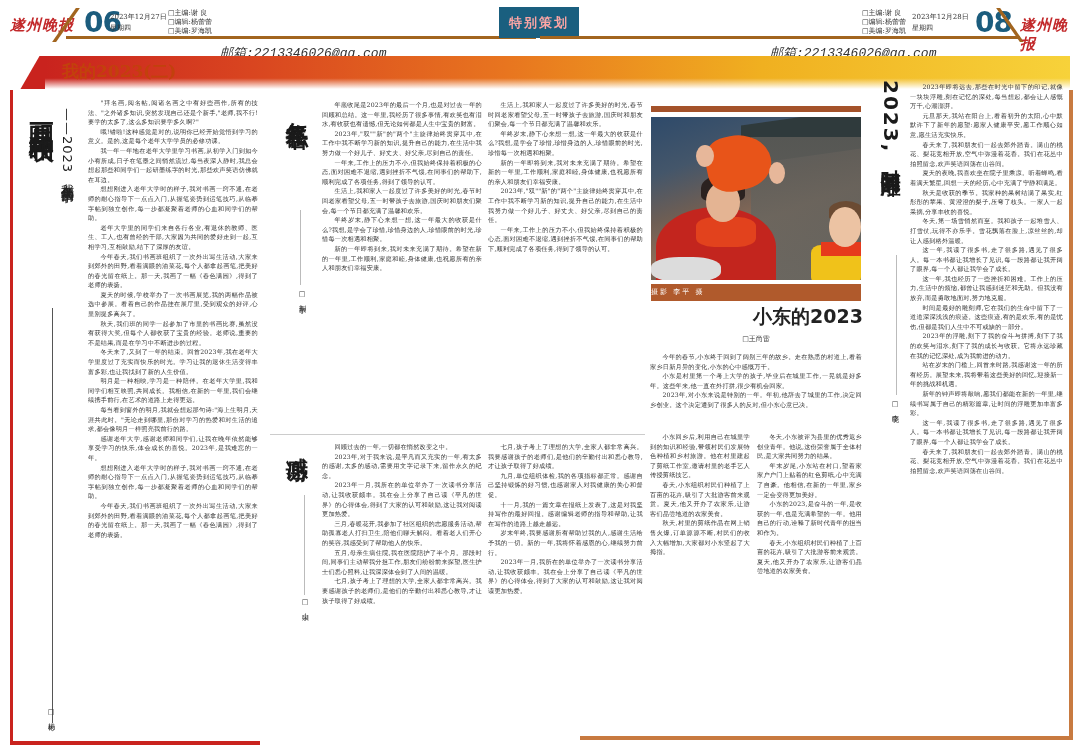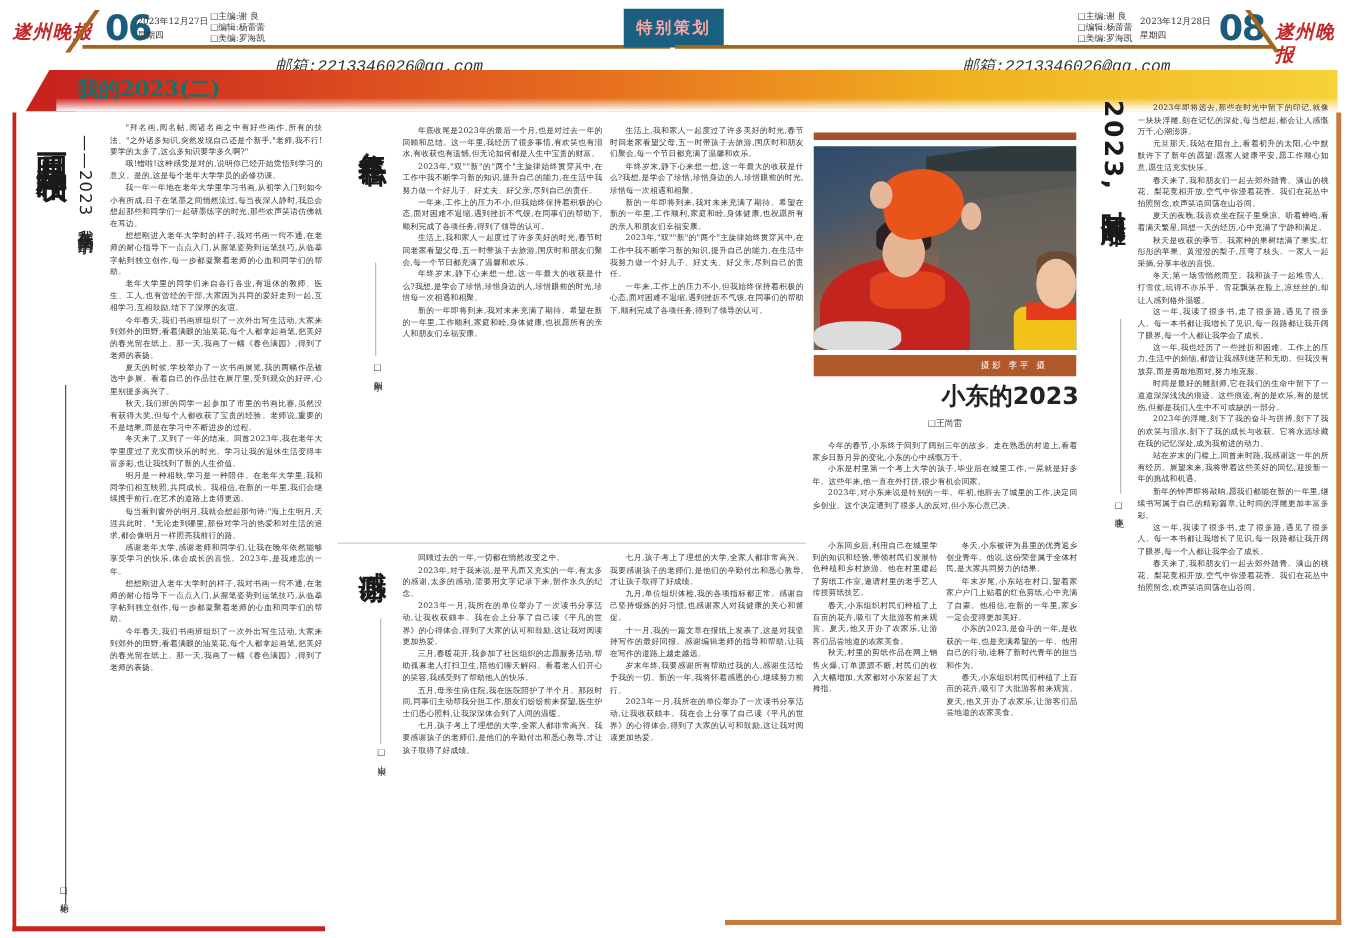--- a/index.html
+++ b/index.html
@@ -28,21 +28,21 @@
   .staff.r{left:865px;left:862px}
   .email{position:absolute;top:44px;font-size:13px;color:#333;font-family:Liberation Mono, monospace;font-style:italic}
   .email.l{left:220px}
   .email.r{left:770px}
   .section-tab{position:absolute;left:499px;top:7px;width:80px;height:31px;background:#1a5f7f;color:#fca5a5;font-family:"DejaVu Sans",sans-serif;font-weight:bold;font-size:13px;text-align:center;line-height:31px;letter-spacing:2px}
 
   
   .banner{position:absolute;top:56px;left:45px;width:1025px;height:33px;
     background:linear-gradient(90deg,#c9231e 0%,#d94520 20%,#e8751f 45%,#f0b020 70%,#f7d23a 100%);}
   .banner-lead{position:absolute;top:56px;left:30px;width:40px;height:33px;background:#c9231e;transform:skewX(-30deg)}
-  .banner-title{position:absolute;top:60px;left:62px;color:#0f766e;font-weight:bold;font-size:17px;font-family:"DejaVu Serif",serif}
+  .banner-title{position:absolute;top:60px;left:62px;color:#c2410c;font-weight:bold;font-size:17px;font-family:"DejaVu Serif",serif}
   .banner-fade{position:absolute;top:62px;left:45px;width:1025px;height:27px;background:linear-gradient(180deg,rgba(255,255,255,0) 60%,#fff 100%)}
 
   
   .frame-left{position:absolute;left:10px;top:90px;width:250px;height:655px;border:3px solid #c9231e;border-top:none;border-right:none;border-bottom:4px solid #c9231e}
   .frame-right{position:absolute;left:580px;top:90px;width:493px;height:650px;border-right:4px solid #c87a40;border-bottom:4px solid #c87a40}
 
   
   .vtitle{position:absolute;writing-mode:vertical-rl;font-family:"DejaVu Sans",sans-serif;font-weight:bold;color:#1a1a1a;letter-spacing:2px}
   .vsub{position:absolute;writing-mode:vertical-rl;font-family:"DejaVu Sans",sans-serif;color:#222;font-size:13px;letter-spacing:1px}
   .vline{position:absolute;width:1px;background:#555}
@@ -63,21 +63,21 @@
   .photo .woman-hair{position:absolute;left:50px;top:58px;width:44px;height:26px;background:#2b2220;border-radius:50% 50% 20% 20%}
   .photo .scarf{position:absolute;left:45px;top:100px;width:60px;height:30px;background:#e2421d;border-radius:30%}
   .photo .papercut{position:absolute;left:55px;top:18px;width:65px;height:55px;background:#e85419;border-radius:40% 60% 50% 40%;transform:rotate(-12deg)}
   .photo .hand1{position:absolute;left:45px;top:28px;width:18px;height:22px;background:#e7b79a;border-radius:50%}
   .photo .hand2{position:absolute;left:118px;top:45px;width:16px;height:22px;background:#e7b79a;border-radius:50%}
   .photo .child-face{position:absolute;left:178px;top:90px;width:32px;height:40px;background:#ecc3a3;border-radius:50%}
   .photo .child-hair{position:absolute;left:178px;top:84px;width:34px;height:18px;background:#6b4b33;border-radius:50% 50% 10% 10%}
   .photo .child-coat{position:absolute;left:160px;top:128px;width:50px;height:40px;background:#f0c21a;border-radius:20%}
   .photo .child-scarf{position:absolute;left:170px;top:125px;width:40px;height:14px;background:#e63a1c}
   .photo .white-sleeve{position:absolute;left:0;top:140px;width:70px;height:25px;background:#dcdcdc;border-radius:40%}
-  .caption-bar{position:absolute;left:651px;top:284px;width:210px;height:17px;background:#b05a2c;color:#fff;font-size:7px;text-align:right;padding-right:23px;line-height:17px;font-family:"DejaVu Sans",sans-serif;letter-spacing:2px}
+  .caption-bar{position:absolute;left:651px;top:284px;width:210px;height:17px;background:#b05a2c;color:#fff;font-size:7px;text-align:left;padding-right:23px;line-height:17px;font-family:"DejaVu Sans",sans-serif;letter-spacing:2px}
   .center-title{position:absolute;left:653px;top:304px;width:210px;text-align:right;font-family:"DejaVu Sans",sans-serif;font-weight:bold;font-size:19px;color:#222}
   .center-author{position:absolute;left:651px;top:334px;width:210px;text-align:center;font-size:7px;color:#333}
 
   .hr-thin{position:absolute;height:1px;background:#ccc}
 </style>
 </head>
 <body>
 
 <div class="hdr">
   <div class="logo l">遂州晚报</div>

